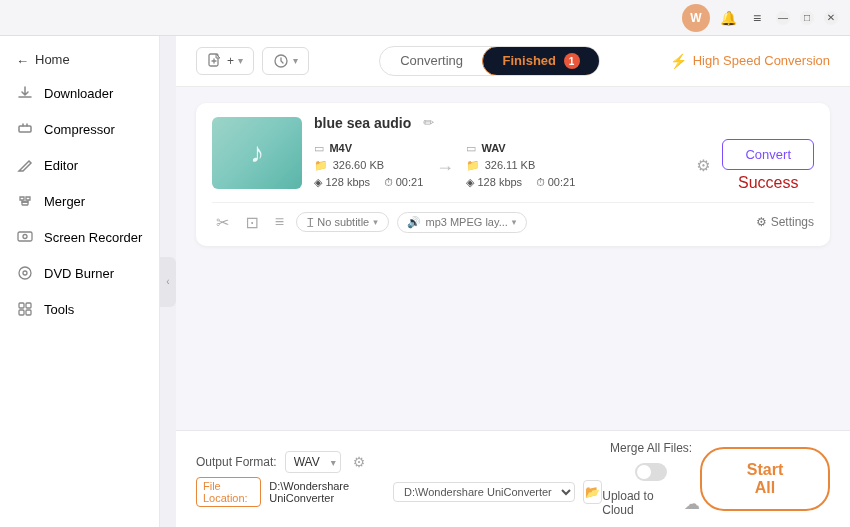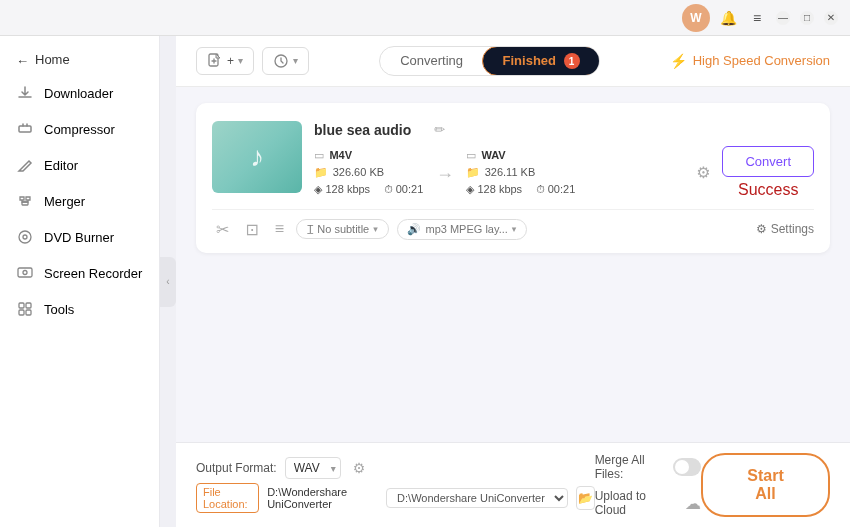--- a/index.html
+++ b/index.html
@@ -221,23 +221,22 @@
       background: linear-gradient(135deg, #9dd4c8 0%, #7ec8be 50%, #5ab5a8 100%);
       border-radius: 6px;
       display: flex;
       align-items: center;
       justify-content: center;
       flex-shrink: 0;
     }
     .file-title-row {
       display: flex;
       align-items: center;
-      gap: 23px;
+      gap: 12px;
       flex: 1;
-      margin-top: 7px;
     }
     .file-name {
       font-size: 14px;
       font-weight: 600;
       color: #333;
     }
     .edit-icon {
       color: #aaa;
       font-size: 13px;
       cursor: pointer;
@@ -439,20 +438,21 @@
       display: flex;
       flex-direction: column;
       gap: 8px;
     }
     .merge-row {
       display: flex;
       align-items: center;
       gap: 8px;
       font-size: 12px;
       color: #555;
+      flex-direction: column;
     }
     .toggle {
       width: 32px;
       height: 18px;
       background: #ddd;
       border-radius: 9px;
       position: relative;
       cursor: pointer;
     }
     .toggle::after {
@@ -560,35 +560,35 @@
           <path d="M3 4h4v3H3zM9 4h4v3H9zM5 7v2h6V7" stroke="#888" stroke-width="1.3" stroke-linecap="round"></path>
           <rect x="5" y="9" width="6" height="3" rx="0.5" stroke="#888" stroke-width="1.3"></rect>
         </svg>
       </span>
       <span>Merger</span>
     </div>
 
     <div class="sidebar-item">
       <span class="sidebar-icon">
         <svg width="16" height="16" viewBox="0 0 16 16" fill="none">
+          <rect x="1" y="3" width="14" height="9" rx="1.5" stroke="#888" stroke-width="1.3"></rect>
+          <circle cx="8" cy="7.5" r="2" stroke="#888" stroke-width="1.3"></circle>
+        </svg>
+      </span>
+      <span>Screen Recorder</span>
+    </div>
+
+    <div class="sidebar-item">
+      <span class="sidebar-icon">
+        <svg width="16" height="16" viewBox="0 0 16 16" fill="none">
           <circle cx="8" cy="8" r="6" stroke="#888" stroke-width="1.3"></circle>
           <circle cx="8" cy="8" r="2" stroke="#888" stroke-width="1.3"></circle>
         </svg>
       </span>
       <span>DVD Burner</span>
-    </div>
-
-    <div class="sidebar-item">
-      <span class="sidebar-icon">
-        <svg width="16" height="16" viewBox="0 0 16 16" fill="none">
-          <rect x="1" y="3" width="14" height="9" rx="1.5" stroke="#888" stroke-width="1.3"></rect>
-          <circle cx="8" cy="7.5" r="2" stroke="#888" stroke-width="1.3"></circle>
-        </svg>
-      </span>
-      <span>Screen Recorder</span>
     </div>
 
     <div class="sidebar-item">
       <span class="sidebar-icon">
         <svg width="16" height="16" viewBox="0 0 16 16" fill="none">
           <rect x="2" y="2" width="5" height="5" rx="1" stroke="#888" stroke-width="1.3"></rect>
           <rect x="9" y="2" width="5" height="5" rx="1" stroke="#888" stroke-width="1.3"></rect>
           <rect x="2" y="9" width="5" height="5" rx="1" stroke="#888" stroke-width="1.3"></rect>
           <rect x="9" y="9" width="5" height="5" rx="1" stroke="#888" stroke-width="1.3"></rect>
         </svg>

